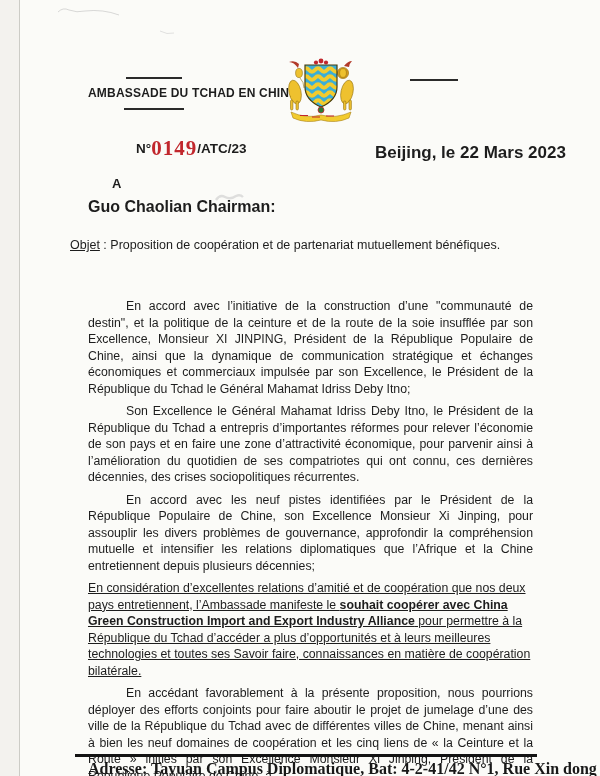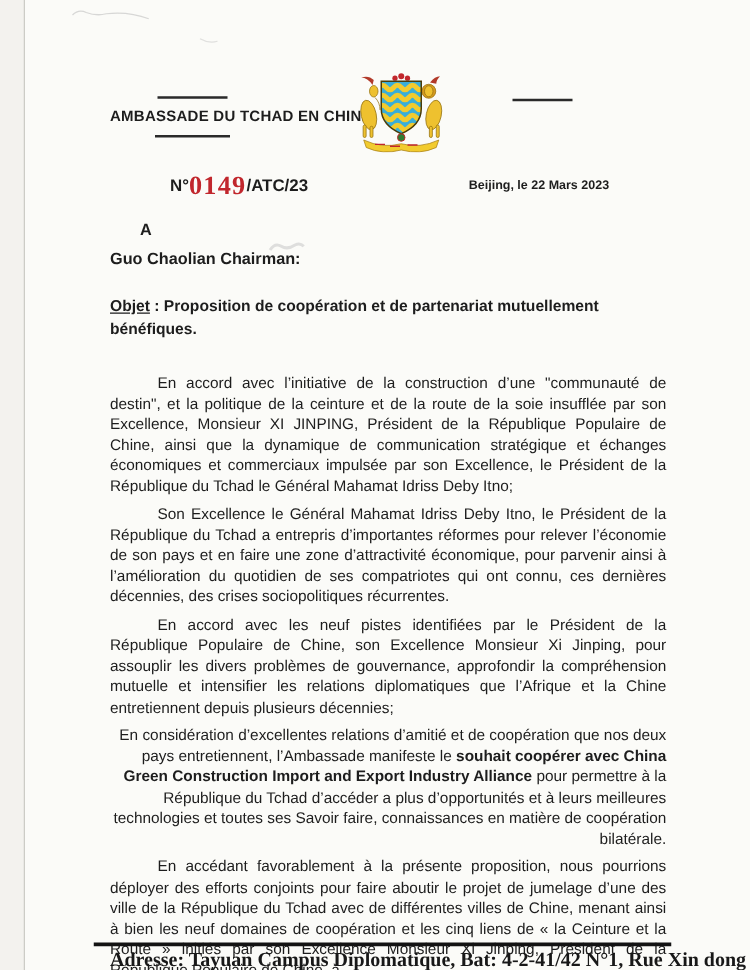--- a/index.html
+++ b/index.html
@@ -20,30 +20,30 @@
   .rule-1{width:56px;margin:7px 0 7px 38px;}
   .rule-2{width:60px;margin:8px 0 0 36px;}
   .rule-3{width:48px;margin:9px 0 0 40px;}
   .hdr-right{left:370px;top:70px;width:180px;}
   .emblem{left:283px;top:56px;}
   
   .ref-line{left:88px;top:136px;white-space:nowrap;margin-left:48px;}
   .ref-prefix,.ref-suffix{font-weight:bold;font-size:13.5px;vertical-align:baseline;}
   .ref-number{font-family:"Liberation Serif", serif;font-size:21px;font-weight:600;
     color:#c1272d;letter-spacing:1px;vertical-align:-2px;}
-  .date-line{left:375px;top:143px;font-weight:bold;font-size:10px;white-space:nowrap;}
+  .date-line{left:375px;top:143px;font-weight:bold;font-size:17px;white-space:nowrap;}
   
   .to-a{left:112px;top:176px;font-weight:bold;font-size:13px;}
-  .recipient{left:88px;top:200px;width:470px;font-weight:bold;font-size:13px;line-height:14px;}
-  .subject{left:88px;top:237px;width:460px;font-weight:bold;font-size:12.5px;line-height:17.5px;}
+  .recipient{left:88px;top:200px;width:470px;font-weight:bold;font-size:16px;line-height:14px;}
+  .subject{left:70px;top:237px;width:460px;font-weight:normal;font-size:12.5px;line-height:17.5px;}
   .subject .u{text-decoration:underline;}
   
   .letter-body{left:88px;top:298px;width:449px;font-size:12.3px;line-height:16.5px;}
   .letter-body p{margin:0 4px 6px 0;text-align:justify;text-indent:38px;}
-  .letter-body p.no-indent{text-indent:0;text-align:right;}
+  .letter-body p.no-indent{text-indent:0;text-align:left;text-decoration:underline;}
   .letter-body .b{font-weight:bold;}
   
   .footer-rule{left:75px;top:754px;width:462px;height:3px;background:#131313;}
   .footer-addr{left:88px;top:760px;width:458px;text-align:center;
     font-family:"Liberation Serif", serif;font-weight:bold;font-size:16px;
     color:#181818;white-space:nowrap;}
   .marks{left:0;top:0;pointer-events:none;}
 </style>
 </head>
 <body>

